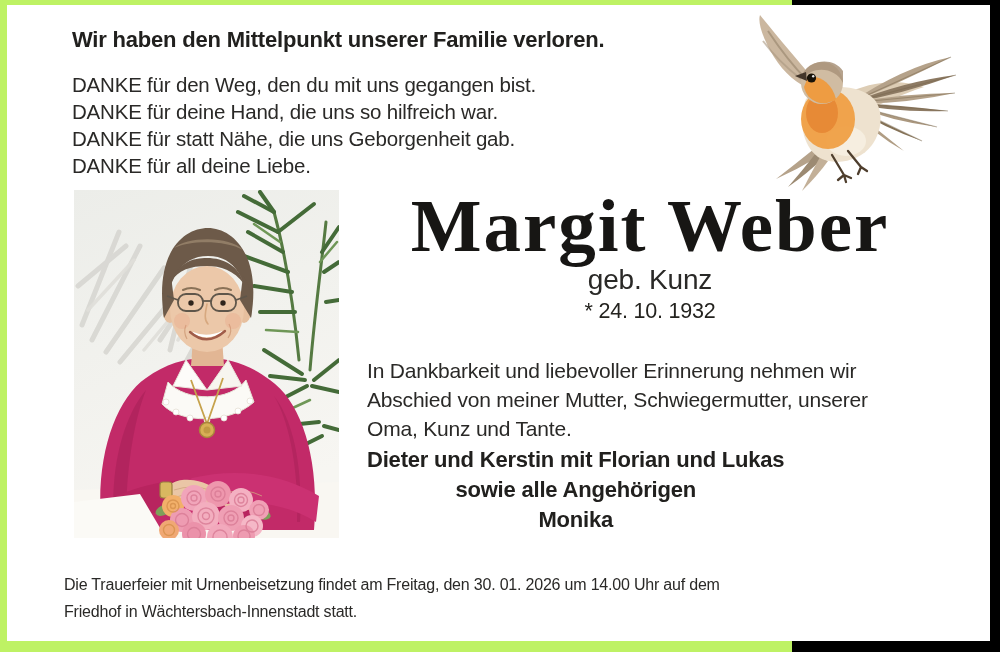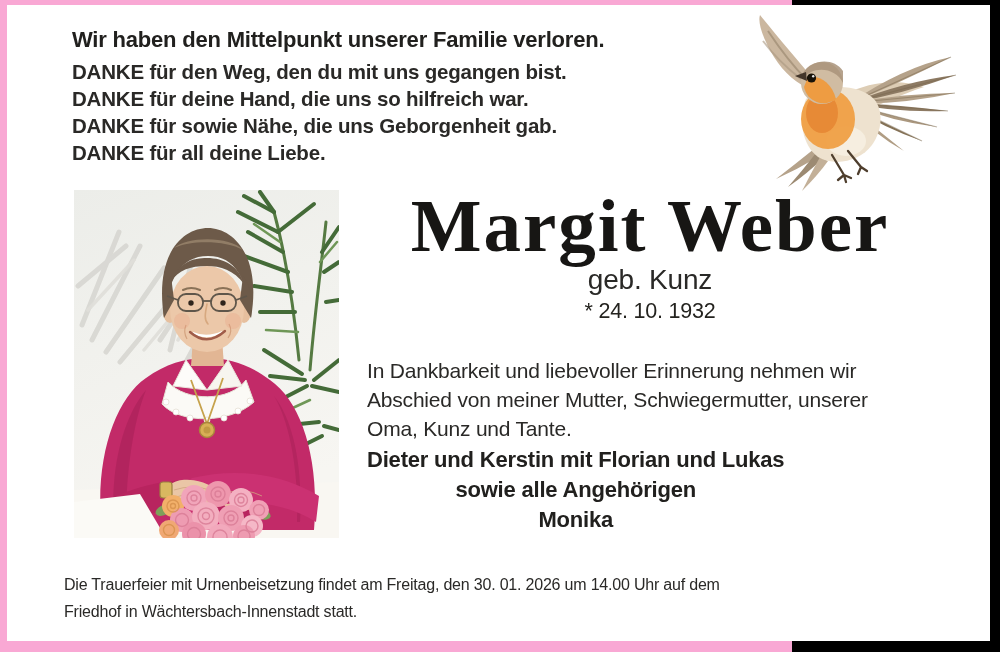--- a/index.html
+++ b/index.html
@@ -1,25 +1,25 @@
 <!DOCTYPE html>
 <html lang="de"><head>
 <meta charset="utf-8">
 <style>
   html,body{margin:0;padding:0;background:#000;}
   body{width:1000px;height:652px;overflow:hidden;
        font-family:"Liberation Sans", sans-serif;color:#262422;}
-  .page{position:relative;width:792px;height:652px;background:#f9a8d4;}
+  .page{position:relative;width:792px;height:652px;background:#bef264;}
   .sheet{position:absolute;left:7px;top:5px;width:983px;height:636px;background:#fff;}
 
   
   .intro{position:absolute;left:65px;top:20px;}
   .intro-headline{font-size:22px;font-weight:700;line-height:30px;letter-spacing:-0.2px;white-space:nowrap;color:#21201e;}
   .intro-line{font-size:20.5px;line-height:27px;letter-spacing:-0.2px;white-space:nowrap;color:#2a2927;}
-  .intro-lines{margin-top:3px;font-weight:bold;}
+  .intro-lines{margin-top:16px;}
 
   
   .bird{position:absolute;left:741px;top:2px;width:212px;height:186px;}
 
   
   .photo{position:absolute;left:67px;top:185px;width:265px;height:348px;overflow:hidden;}
 
   
   .name-block{position:absolute;left:333px;top:182px;width:620px;text-align:center;}
   .deceased-name{font-family:"Liberation Serif", serif;font-weight:700;font-size:75px;
@@ -44,21 +44,21 @@
 <body>
 
 <div class="page">
   <div class="sheet">
 
     <div class="intro">
       <div class="intro-headline">Wir haben den Mittelpunkt unserer Familie verloren.</div>
       <div class="intro-lines">
         <div class="intro-line">DANKE für den Weg, den du mit uns gegangen bist.</div>
         <div class="intro-line">DANKE für deine Hand, die uns so hilfreich war.</div>
-        <div class="intro-line">DANKE für sowie Nähe, die uns Geborgenheit gab.</div>
+        <div class="intro-line">DANKE für statt Nähe, die uns Geborgenheit gab.</div>
         <div class="intro-line">DANKE für all deine Liebe.</div>
       </div>
     </div>
 
     <svg class="bird" viewBox="0 0 212 186" xmlns="http://www.w3.org/2000/svg">
 
       <path d="M64,70 C50,54 30,30 12,8 C9,16 17,36 26,50 C36,66 50,78 63,82 Z" fill="#cbb79f"></path>
       <path d="M20,24 C32,42 46,60 58,72" stroke="#9c8a72" stroke-width="2" fill="none" opacity="0.7"></path>
       <path d="M15,34 C27,50 40,62 53,72" stroke="#aa9880" stroke-width="2" fill="none" opacity="0.6"></path>
 

